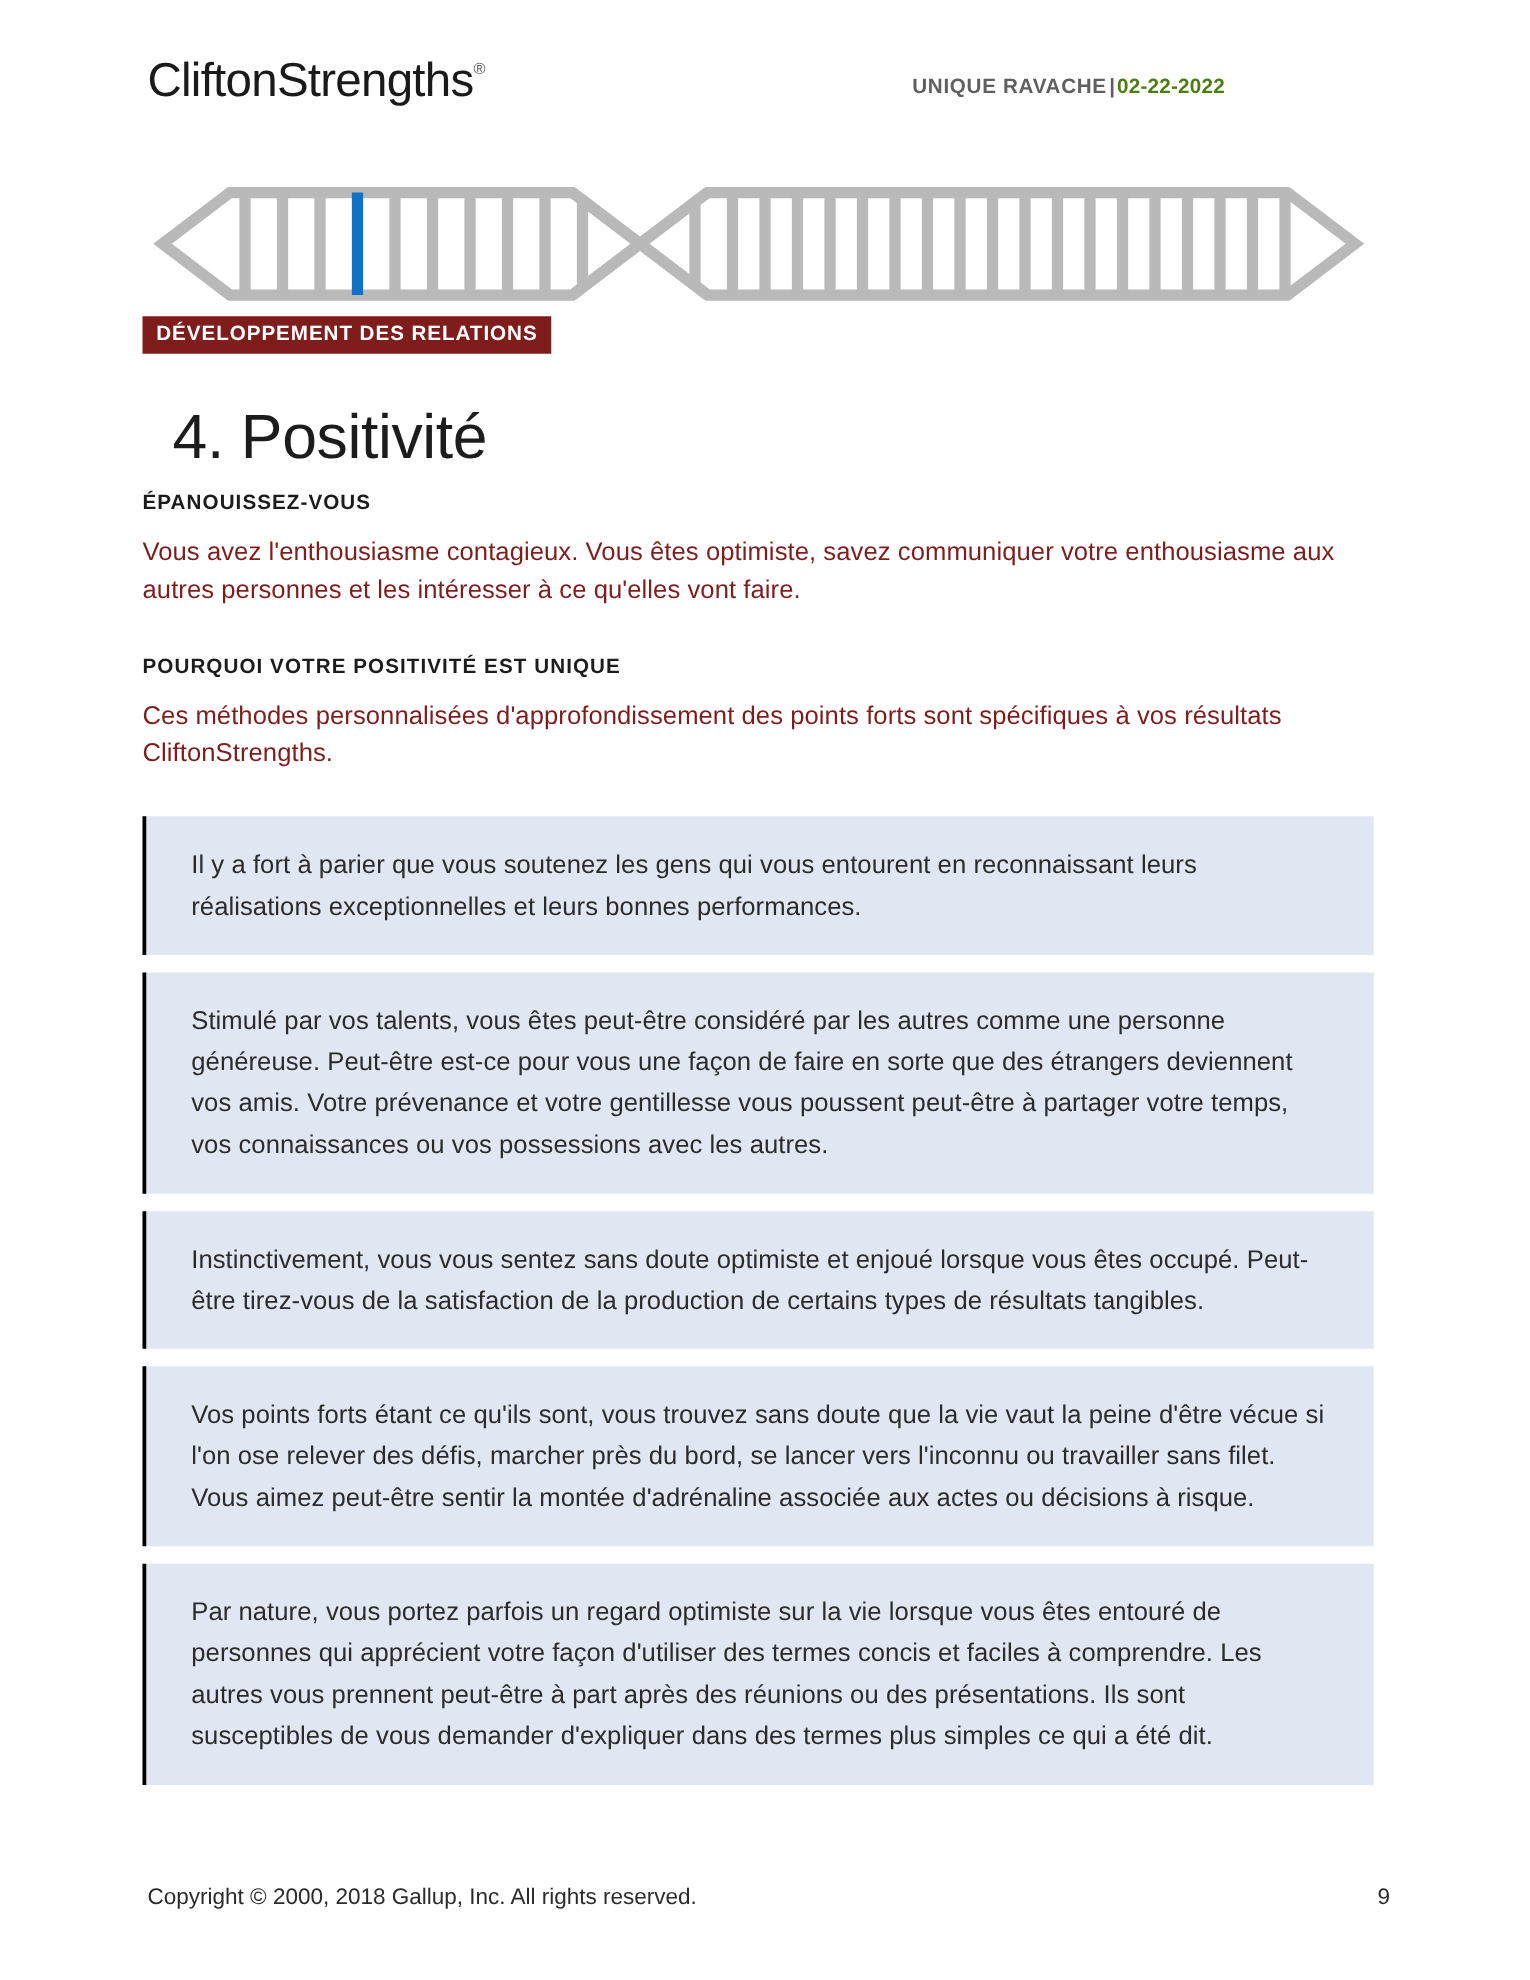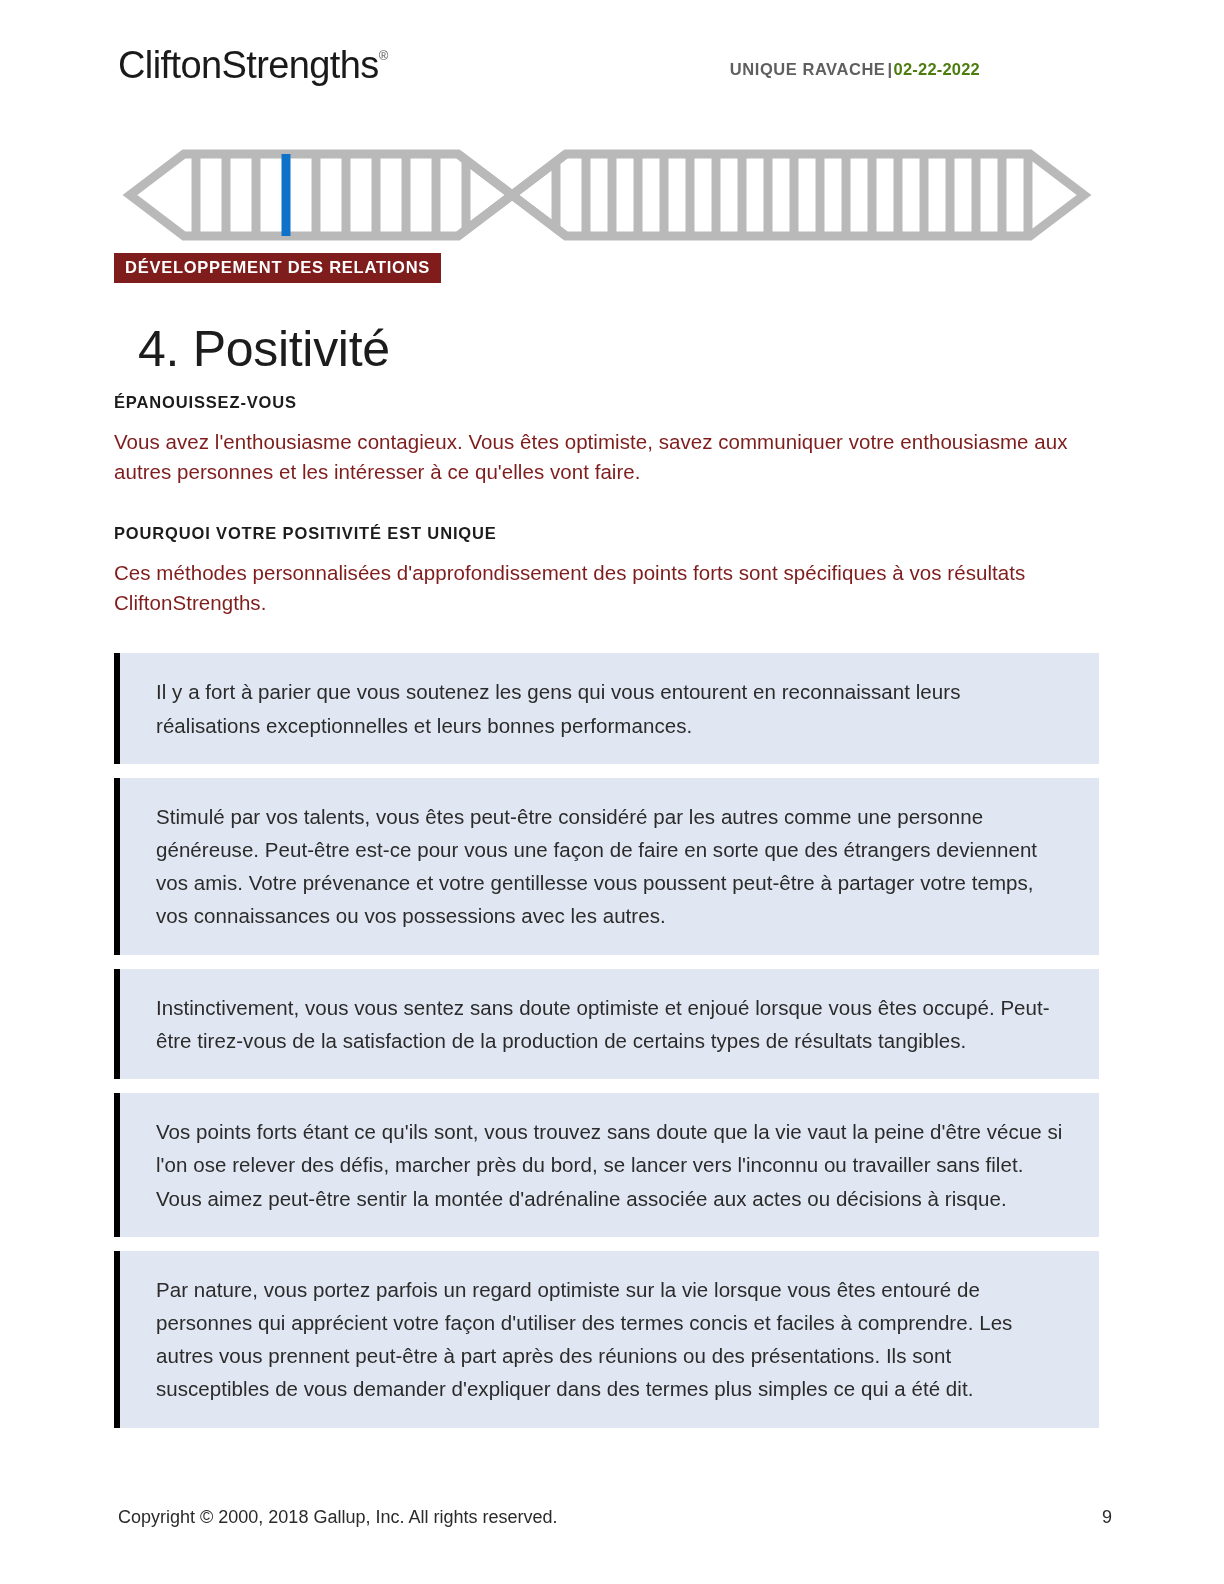--- a/index.html
+++ b/index.html
@@ -139,21 +139,21 @@
   }
   .para.italic { }
 
   
   .insights {
     margin-top: 36px;
   }
   .insight {
     position: relative;
     background: #e1e7f2;
-    border-left: 6px solid #000000;
+    border-left: 3px solid #000000;
     padding: 22px 34px 22px 36px;
     margin-bottom: 14px;
     box-sizing: border-box;
   }
   .insight p {
     margin: 0;
     font-size: 20.5px;
     font-weight: 300;
     color: #2b2b2b;
     line-height: 1.62;

